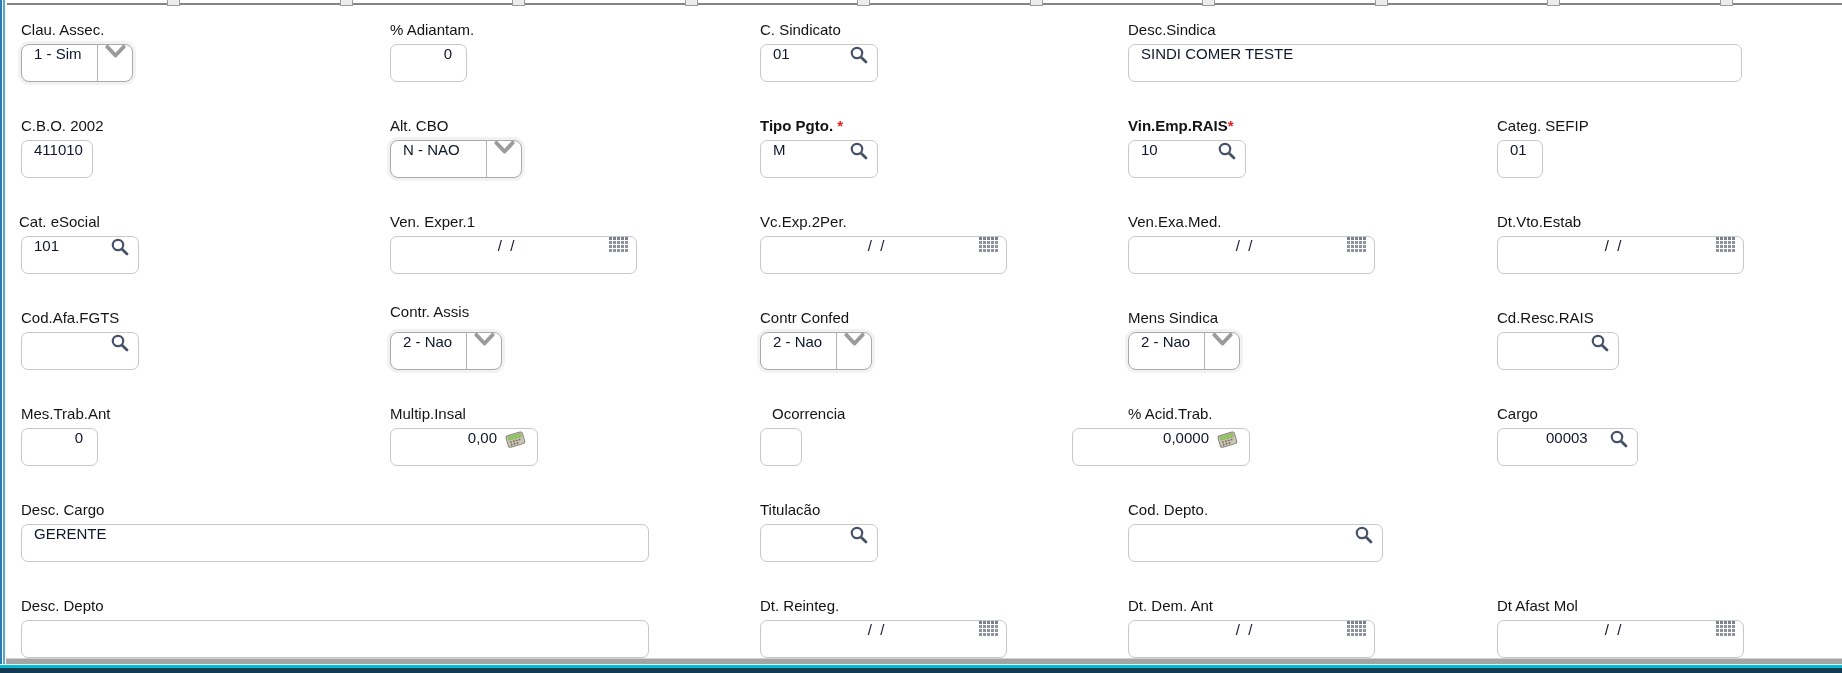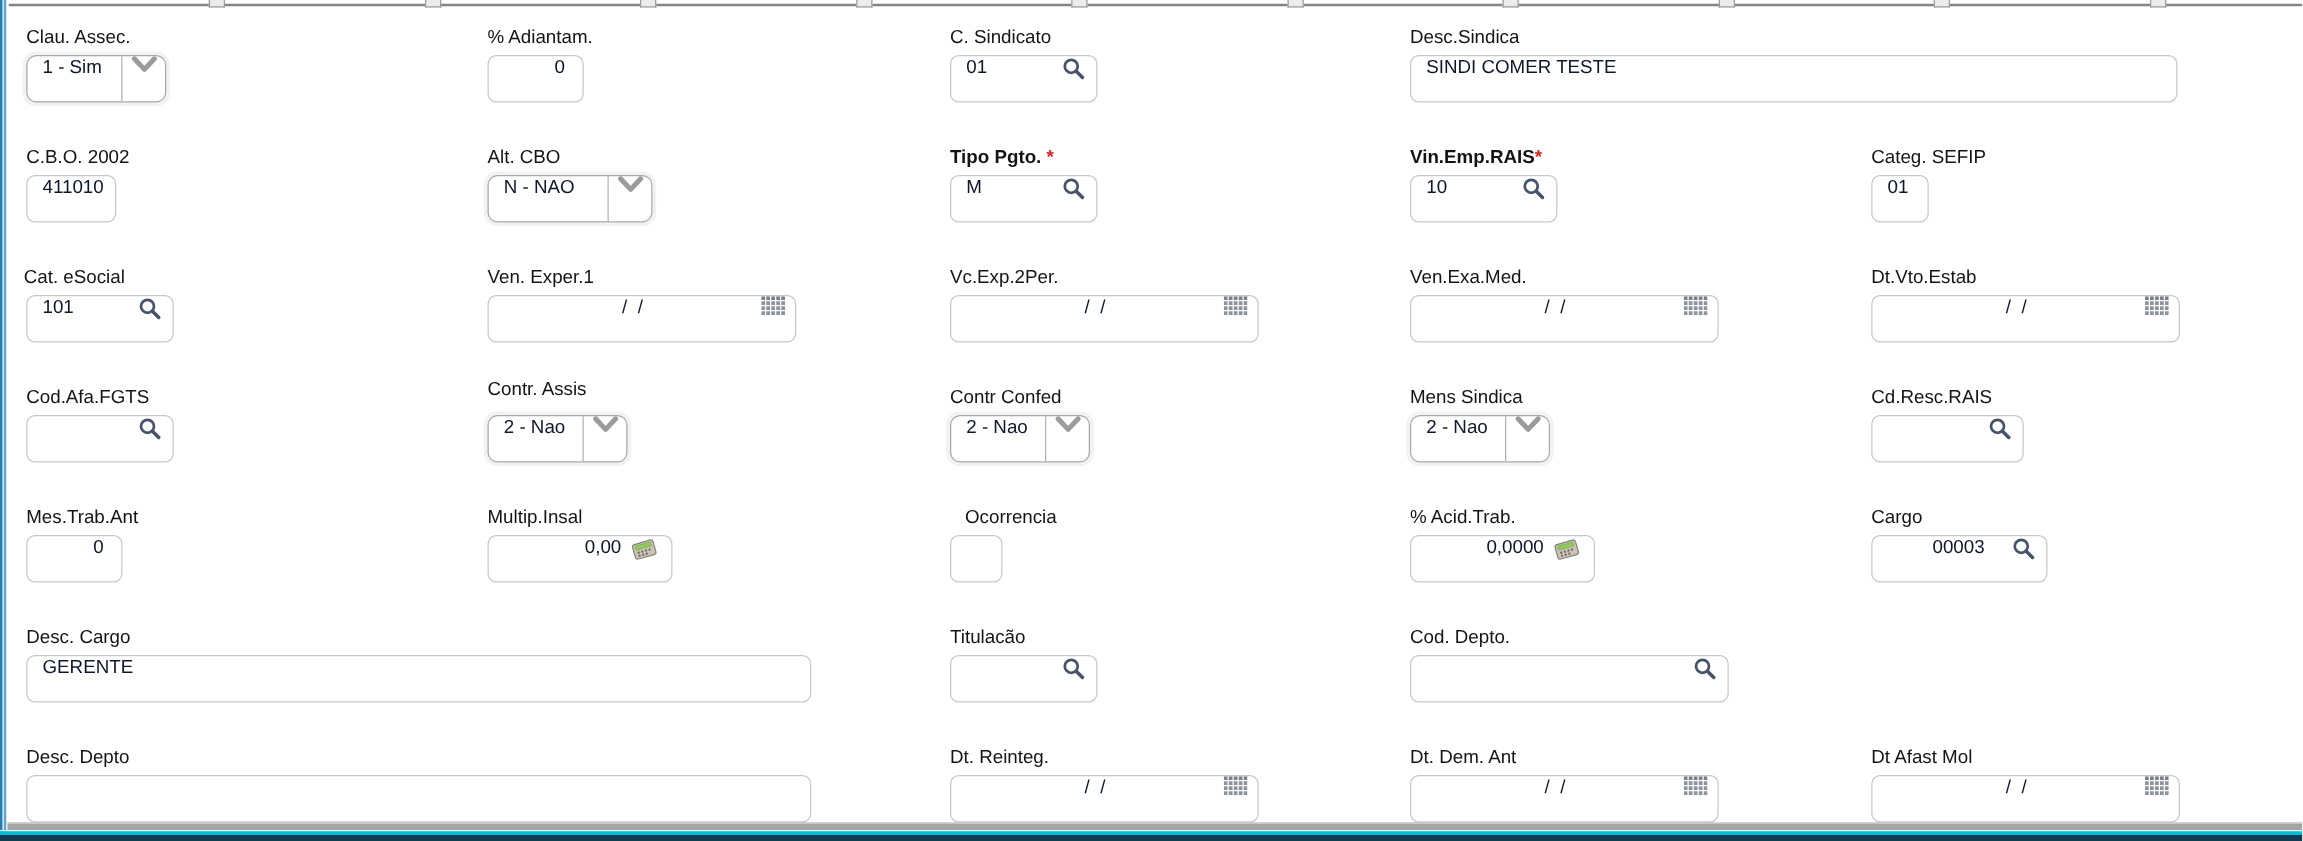--- a/index.html
+++ b/index.html
@@ -327,21 +327,21 @@
               <circle cx="13.6" cy="14.2" r="0.9" fill="#6e685c"></circle>
             </g>
           </svg>
         </span>
       </div>
       <div class="flabel" style="left: 760px; top: 406px; margin-left: 12px;"><span>Ocorrencia</span></div>
       <div class="fbox" style="left: 760px; top: 428px; width: 42px;">
         <span class="fval"></span>
       </div>
       <div class="flabel" style="left: 1128px; top: 406px;"><span>% Acid.Trab.</span></div>
-      <div class="fbox" style="left: 1128px; top: 428px; width: 148px;">
+      <div class="fbox" style="left: 1072px; top: 428px; width: 178px;">
         <span class="fval right">0,0000</span>
         <span class="icon">
           <svg width="26" height="22" viewBox="0 0 26 22">
             <g transform="rotate(-16 13 11)">
               <rect x="4" y="4.5" width="17" height="12" rx="2" fill="#c9c4b6" stroke="#8a8478" stroke-width="1"></rect>
               <rect x="6" y="6" width="13" height="3.2" rx="0.5" fill="#8fca5a" stroke="#7aa94b" stroke-width="0.5"></rect>
               <circle cx="7.6" cy="11.6" r="0.9" fill="#6e685c"></circle>
               <circle cx="10.6" cy="11.6" r="0.9" fill="#6e685c"></circle>
               <circle cx="13.6" cy="11.6" r="0.9" fill="#6e685c"></circle>
               <circle cx="16.6" cy="11.6" r="0.9" fill="#6e685c"></circle>

